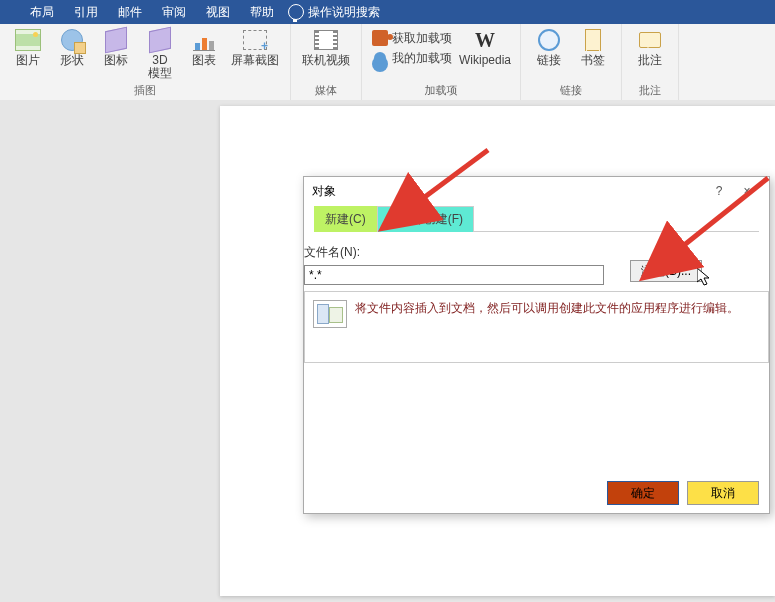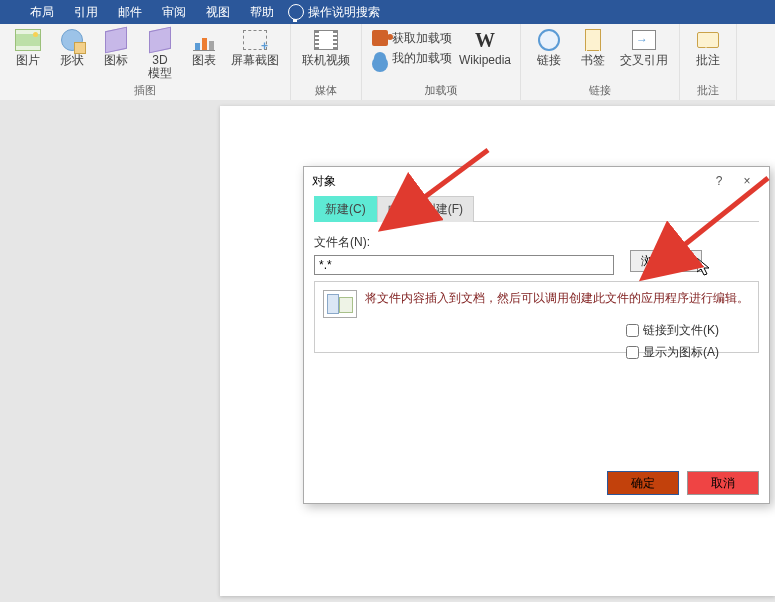--- a/index.html
+++ b/index.html
@@ -15,39 +15,39 @@
 .group .glabel{font-size:11px;color:#666;padding-bottom:2px}
 .rbtn{display:flex;flex-direction:column;align-items:center;width:40px;padding:2px 2px 0;cursor:pointer;text-align:center;color:#444}
 .rbtn.w{width:54px}
 .rbtn .ic{width:28px;height:24px;display:flex;align-items:center;justify-content:center;margin-bottom:2px}
 .rbtn .lb{font-size:12px;line-height:13px}
 .sm{display:flex;flex-direction:column;justify-content:flex-start;padding:2px 4px}
 .smrow{display:flex;align-items:center;height:20px;color:#444;cursor:pointer}
 .smrow .ic2{width:16px;height:16px;margin-right:4px;display:flex;align-items:center;justify-content:center}
 .workspace{position:absolute;top:100px;left:0;right:0;bottom:0;background:#e6e6e6}
 .page{position:absolute;left:220px;top:6px;width:555px;height:490px;background:#fff;box-shadow:0 1px 4px rgba(0,0,0,.2)}
-.dialog{position:absolute;left:303px;top:166px;width:465px;height:336px;background:#fff;border:1px solid #aaa;box-shadow:3px 3px 10px rgba(0,0,0,.25)}
+.dialog{position:absolute;left:303px;top:176px;width:465px;height:336px;background:#fff;border:1px solid #aaa;box-shadow:3px 3px 10px rgba(0,0,0,.25)}
 .dlg-title{height:28px;display:flex;align-items:center;padding:0 8px;font-size:12px}
 .dlg-title .sp{flex:1}
 .dlg-title .tbtn{width:28px;text-align:center;color:#555;cursor:pointer}
 .dlg-tabs{display:flex;border-bottom:1px solid #ccc;margin:0 10px}
-.dlg-tab{padding:4px 10px;border:1px solid transparent;border-bottom:none;position:relative;top:1px;cursor:pointer;background:#5eead4;color:#444}
-.dlg-tab.active{border-color:#ccc;background:#e5e5e5}
-.dlg-body{padding:10px 10px;position:relative;height:226px}
+.dlg-tab{padding:4px 10px;border:1px solid transparent;border-bottom:none;position:relative;top:1px;cursor:pointer;background:#bef264;color:#444}
+.dlg-tab.active{border-color:#ccc;background:#5eead4}
+.dlg-body{padding:10px 0;position:relative;height:226px}
 .field-label{margin:2px 0 4px;color:#333}
 .txtbox{width:300px;height:20px;border:1px solid #888;padding:1px 4px;font-size:12px;box-sizing:border-box}
 .browse{position:absolute;left:326px;top:28px;width:72px;height:22px;border:1px solid #999;background:#efefef;cursor:pointer;font-size:12px}
 .chk{display:flex;align-items:center;margin:3px 0;color:#333}
 .chk input{margin-right:4px}
 .result-box{border:1px solid #ccc;margin-top:6px;padding:8px;display:flex;align-items:flex-start;min-height:54px}
 .result-box .ric{width:32px;height:26px;border:1px solid #aaa;margin-right:8px;position:relative;background:#fff}
 .result-box .ric:before{content:"";position:absolute;left:3px;top:3px;width:10px;height:18px;background:#dbe7f5;border:1px solid #8aa8c8}
 .result-box .ric:after{content:"";position:absolute;right:3px;top:6px;width:12px;height:14px;background:#eef3e6;border:1px solid #a8c08a}
 .dlg-foot{position:absolute;bottom:8px;right:10px;display:flex;gap:8px}
-.dlg-foot button{width:72px;height:24px;border:1px solid #999;background:#ef4444;cursor:pointer;font-size:12px}
+.dlg-foot button{width:72px;height:24px;border:1px solid #999;background:#fde047;cursor:pointer;font-size:12px}
 .dlg-foot button.primary{border-color:#2b579a;background:#c2410c}
 .arrow{position:absolute;pointer-events:none}
 .arrow svg{overflow:visible}
 .cursor{position:absolute;left:393px;top:91px;pointer-events:none}
 
 .i-pic{width:24px;height:20px;background:linear-gradient(#bde0a7,#bde0a7) center/100% 60% no-repeat,#e8f3df;border:1px solid #9bc07a;position:relative}
 .i-pic:after{content:"";position:absolute;right:2px;top:2px;width:5px;height:5px;border-radius:50%;background:#f7d154}
 .i-shape{width:20px;height:20px;border-radius:50%;background:#9cc3e8;border:1px solid #6fa1cf;position:relative}
 .i-shape:after{content:"";position:absolute;right:-4px;bottom:-4px;width:10px;height:10px;background:#f3d08b;border:1px solid #caa24a}
 .i-3d{width:20px;height:20px;background:#c7b8e8;transform:skewY(-12deg);border:1px solid #9d87cc}
@@ -176,26 +176,20 @@
               <div class="i-link"></div>
             </div>
             <div class="lb">链接</div>
           </div>
         <div class="rbtn">
             <div class="ic">
               <div class="i-bm"></div>
             </div>
             <div class="lb">书签</div>
           </div>
-        <div class="rbtn w">
-            <div class="ic">
-              <div class="i-cite"></div>
-            </div>
-            <div class="lb">交叉引用</div>
-          </div>
       </div>
       <div class="glabel">链接</div>
     </div>
 
     <div class="group">
       <div class="grow">
         <div class="rbtn">
             <div class="ic">
               <div class="i-cmt"></div>
             </div>
@@ -220,30 +214,20 @@
     </div>
     <div class="dlg-tabs">
       <div class="dlg-tab">新建(C)</div>
       <div class="dlg-tab active">由文件创建(F)</div>
     </div>
     <div class="dlg-body">
       <div class="field-label">文件名(N):</div>
       <input class="txtbox" value="*.*" style="">
       <button class="browse">浏览(B)...</button>
 
-      <div style="position:absolute;left:318px;top:96px">
-        <label class="chk">
-            <input type="checkbox" style="">
-            <span>链接到文件(K)</span>
-          </label>
-        <label class="chk">
-            <input type="checkbox" style="">
-            <span>显示为图标(A)</span>
-          </label>
-      </div>
 
       <div class="result-box">
         <div class="ric"></div>
         <div style="line-height:16px;color:#7f1d1d">将文件内容插入到文档，然后可以调用创建此文件的应用程序进行编辑。</div>
       </div>
     </div>
     <div class="dlg-foot">
       <button class="primary">确定</button>
       <button>取消</button>
     </div>

